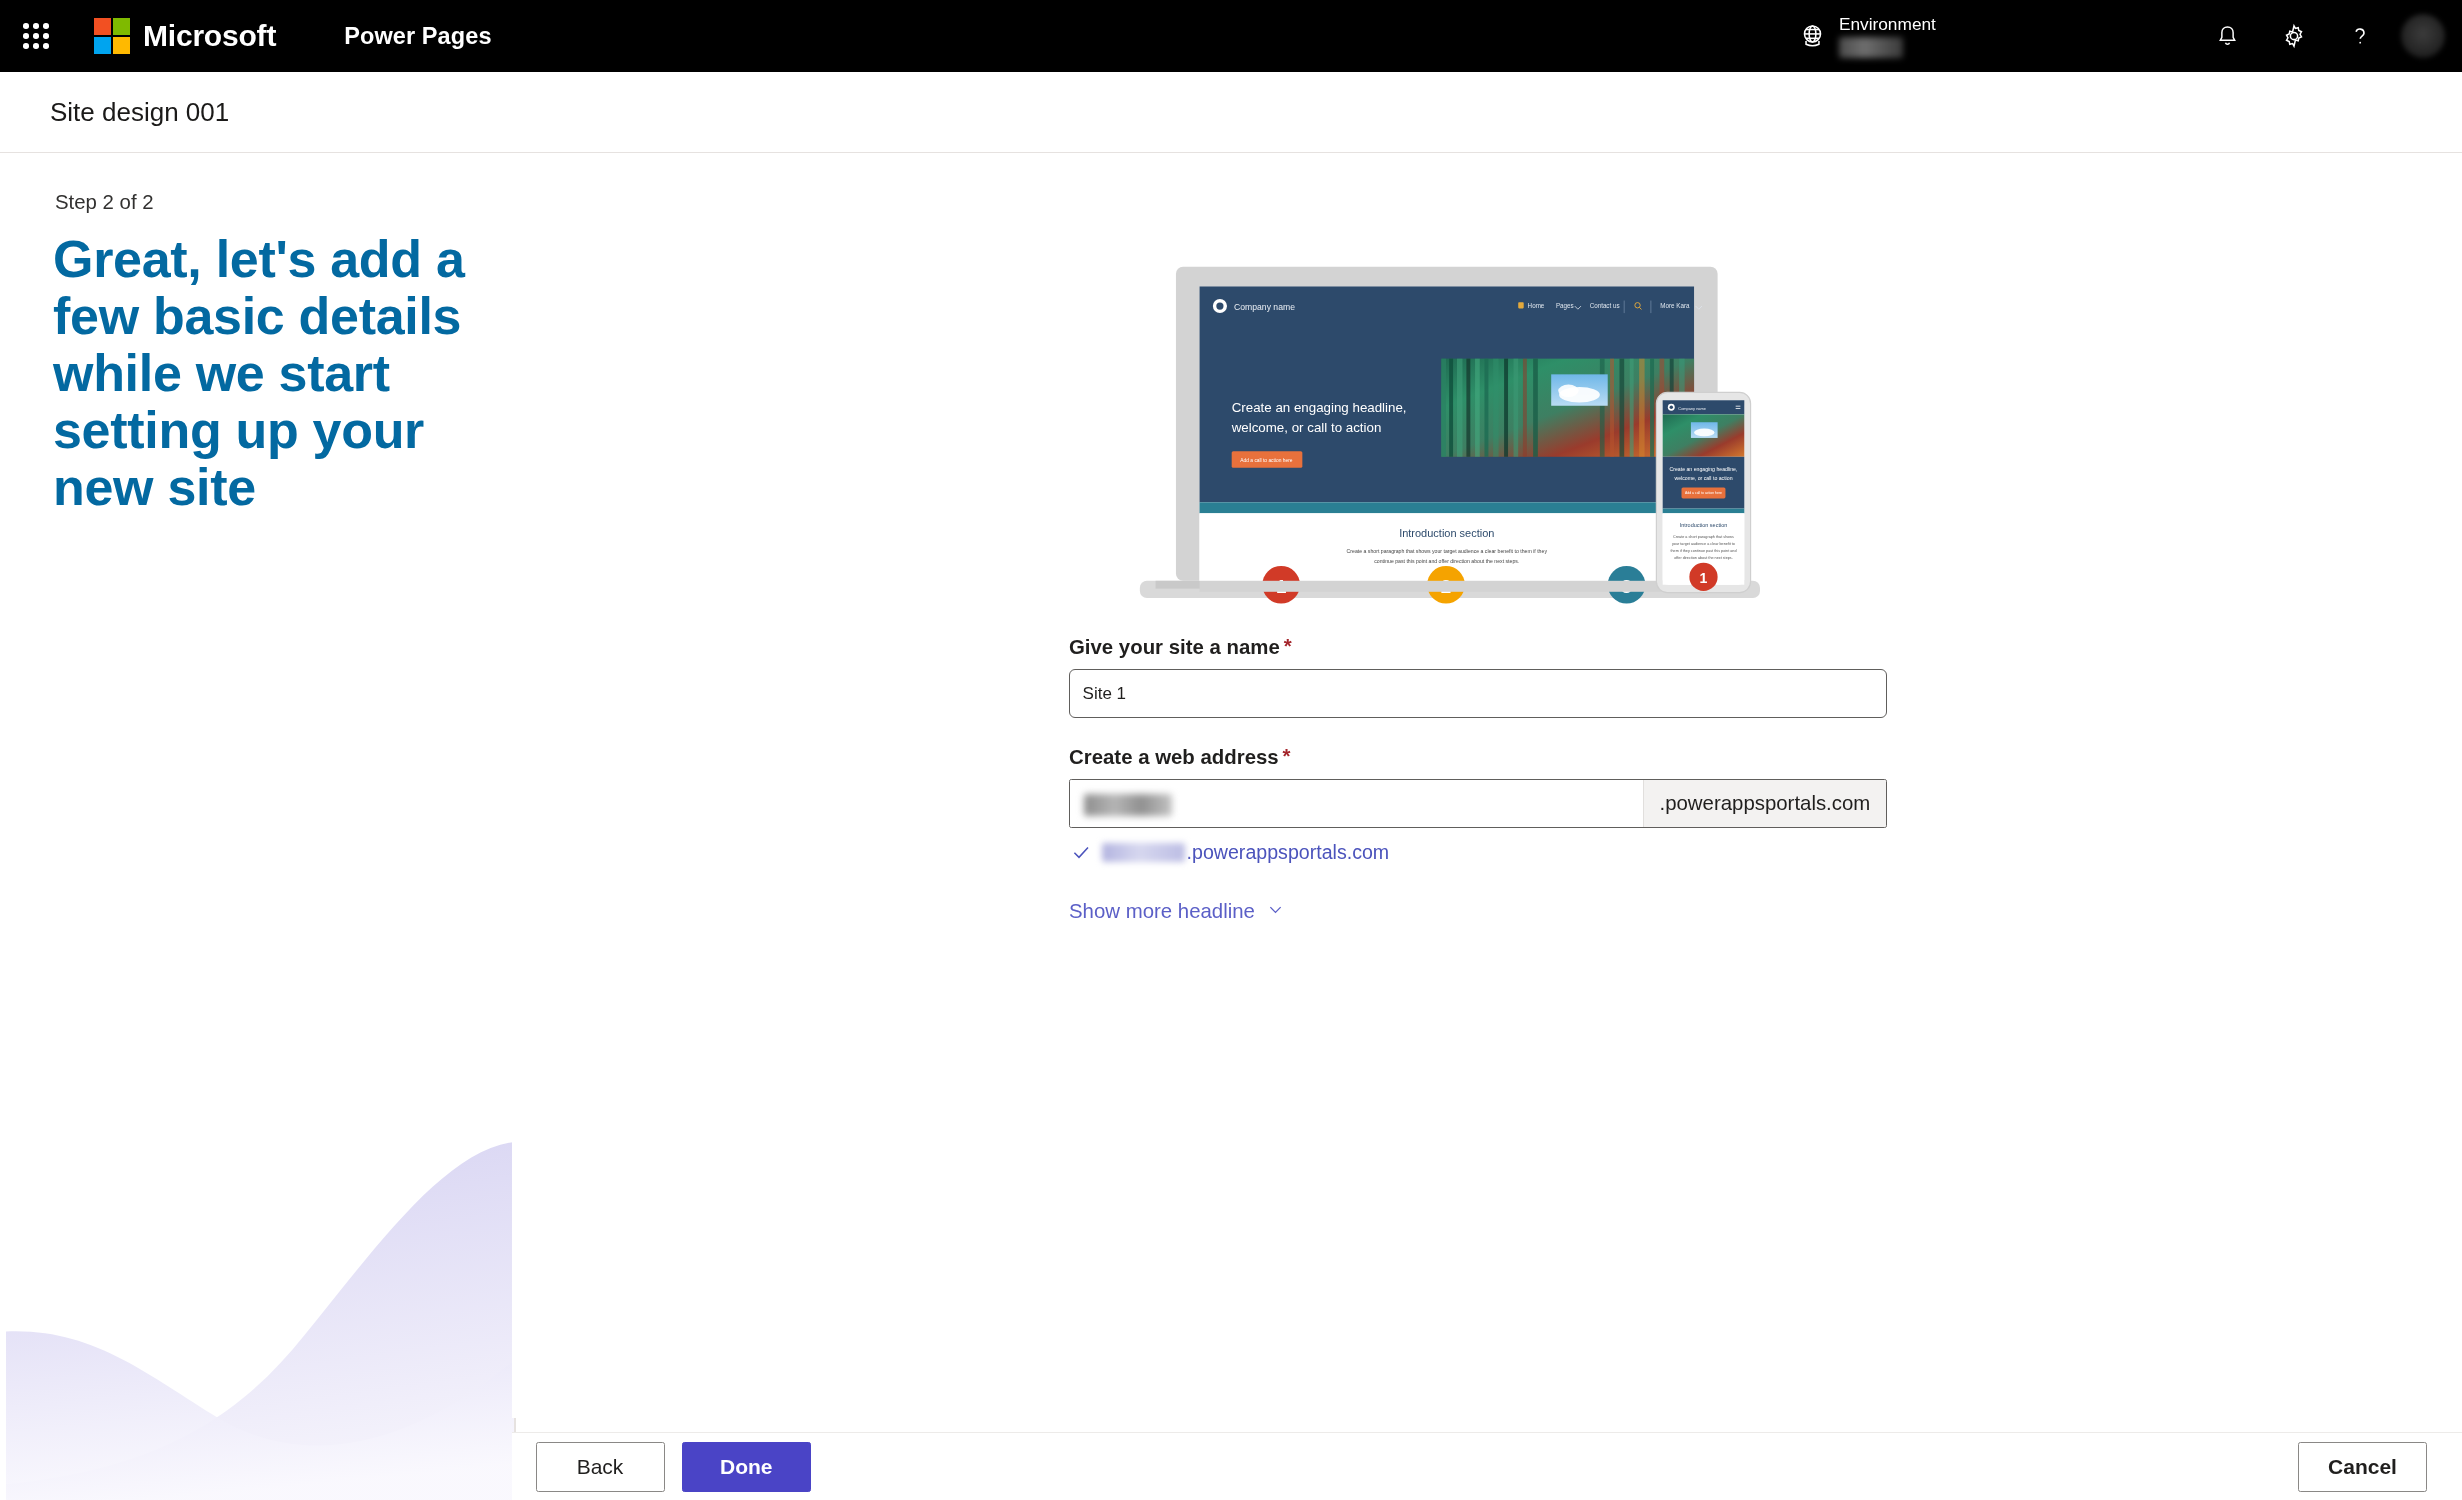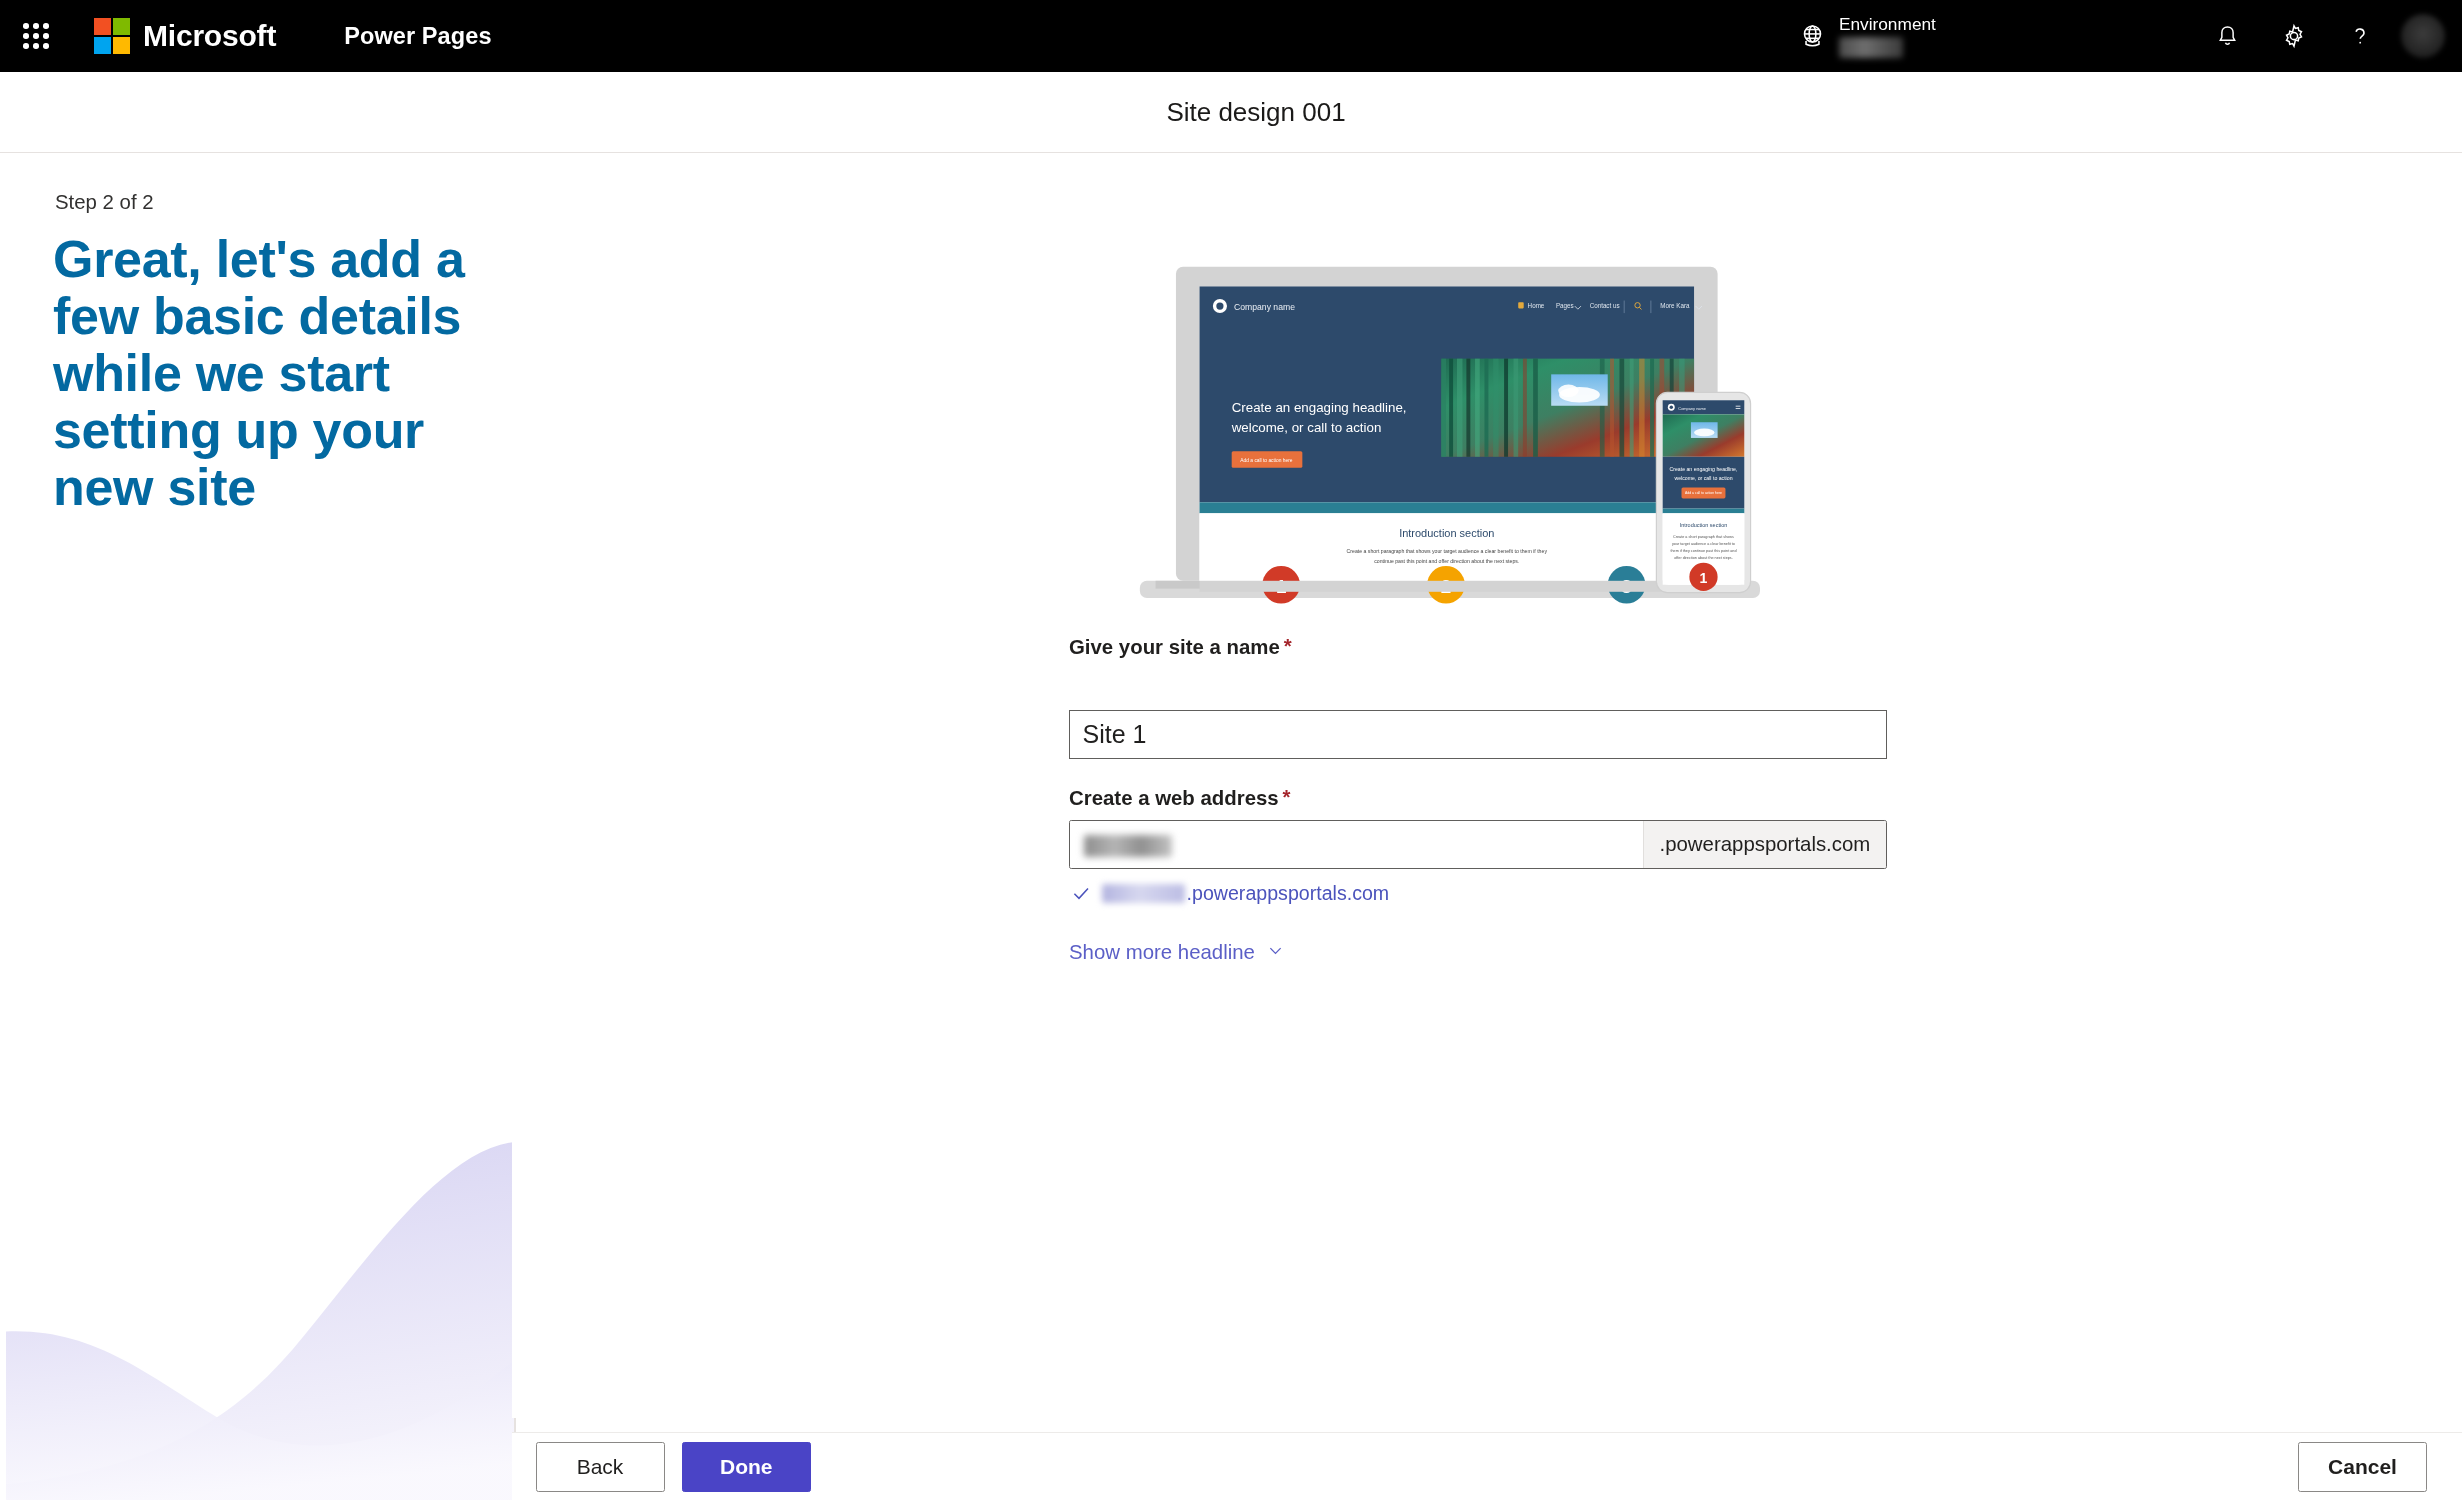--- a/index.html
+++ b/index.html
@@ -81,21 +81,21 @@
     filter: blur(2.4px);
     cursor: pointer;
   }
 
   
   #sub-header {
     position: absolute; top: 72px; left: 0;
     width: 2462px; height: 81px;
     background: #ffffff;
     border-bottom: 1.6px solid #e6e2e0;
-    display: flex; align-items: center; justify-content: center;
+    display: flex; align-items: center;
   }
   #page-title-text {
     margin-left: 50px; font-size: 26px; color: #1b1a19; font-weight: 400;
   }
 
   
   #left-panel {
     position: absolute; top: 153px; left: 0;
     width: 510px; height: 1347px;
     background: #ffffff;
@@ -136,27 +136,26 @@
 
   
   #form-area { position: absolute; top: 483px; left: 557px; width: 820px; }
   .field-label {
     font-size: 20.4px; color: #201f1e; font-weight: 700;
     margin-bottom: 10.2px; display: flex; align-items: flex-start; gap: 3.9px;
   }
   .req-star { color: #a4262c; font-size: 20.4px; line-height: 1; }
   .text-input {
     width: 818px; height: 49px;
-    border: 1.6px solid #605e5c; border-radius: 0;
+    border: 1.6px solid #605e5c; border-radius: 6px;
     background: #ffffff;
     font-family: "Liberation Sans", sans-serif;
-    font-size: 25px; color: #201f1e;
+    font-size: 17px; color: #201f1e;
     padding: 0 12.6px;
     outline: none;
-    margin-top: 41px;
   }
   .field-block { margin-bottom: 28px; }
 
   .addr-row {
     display: flex; align-items: stretch;
     width: 818px; height: 49px;
     border: 1.6px solid #605e5c; border-radius: 2.4px;
     overflow: hidden; background: #ffffff;
   }
   .addr-input-wrap { flex: 1; position: relative; background:#ffffff; }

